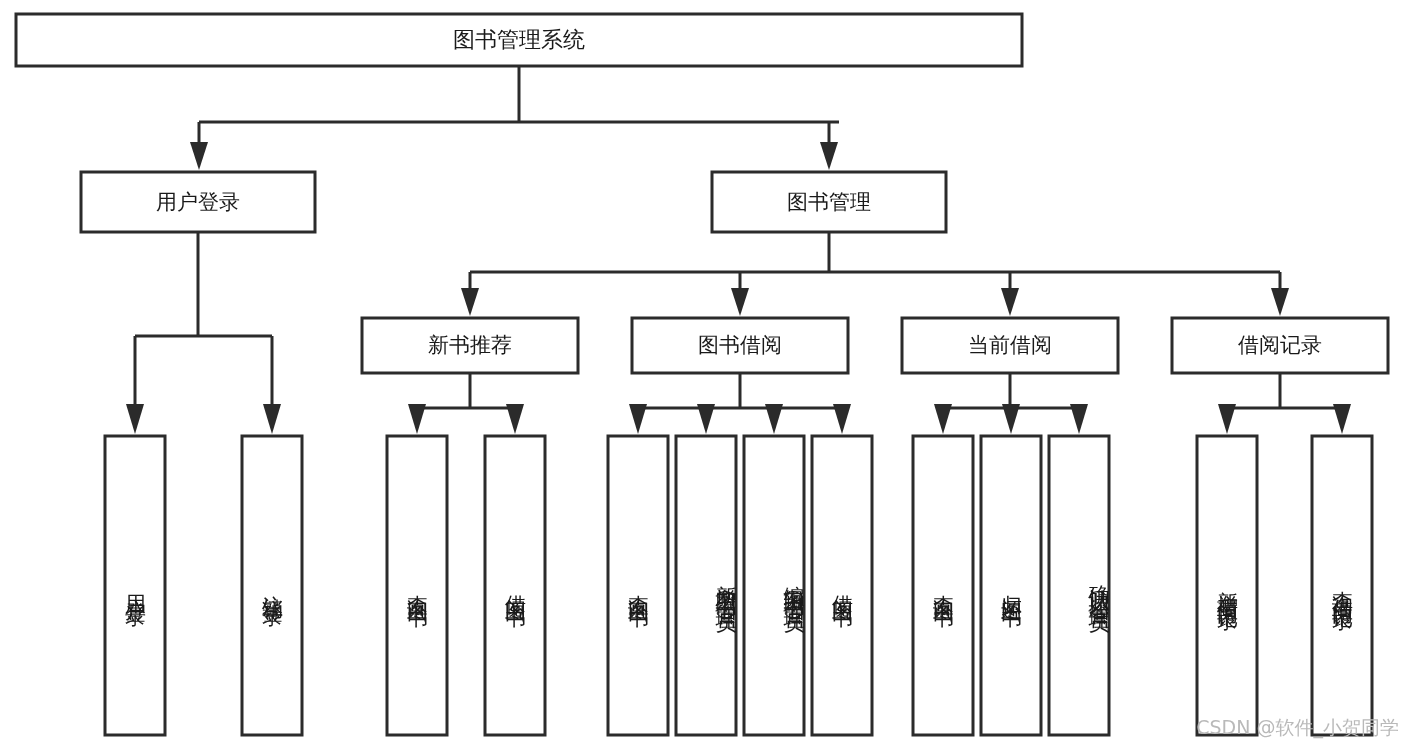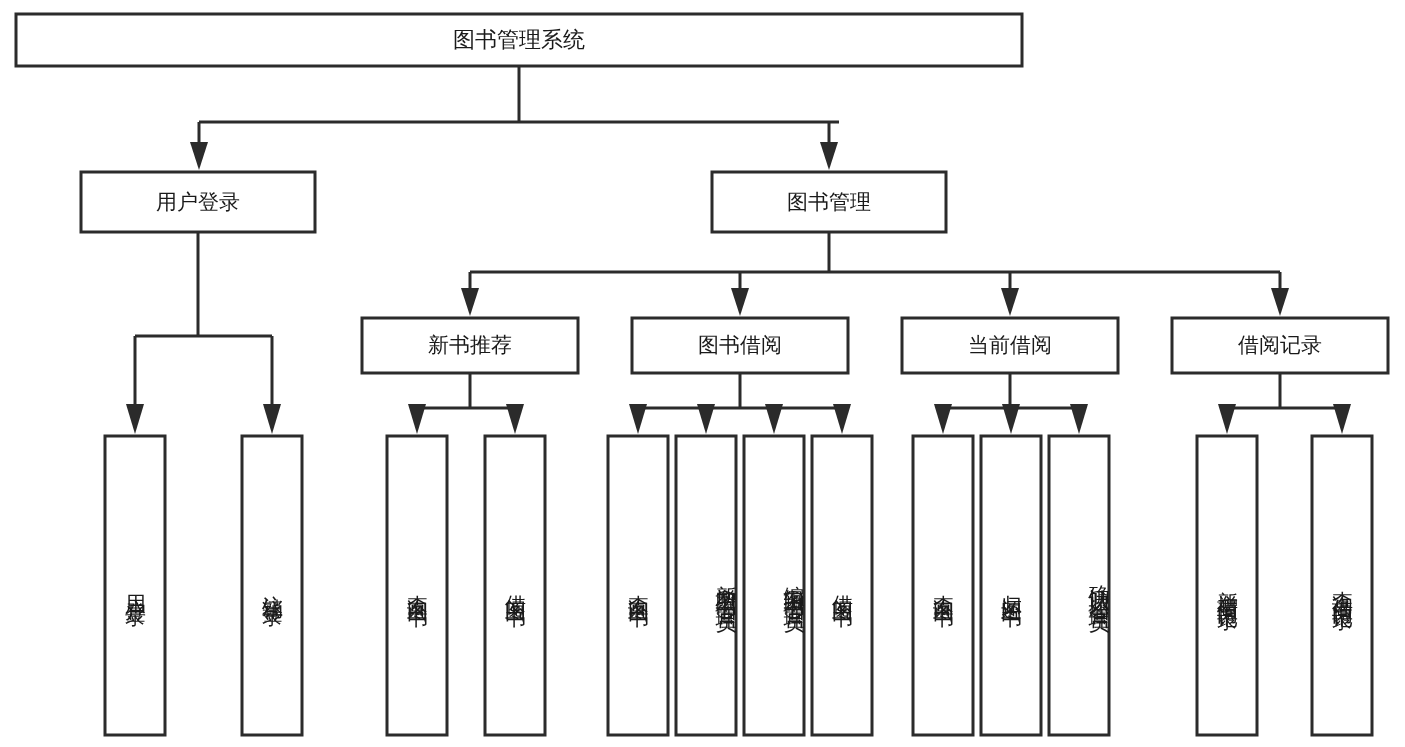--- a/index.html
+++ b/index.html
@@ -194,13 +194,14 @@
   <div class="leaf-label-v" style="left:608px; top:436px; width:60px; height:299px;">查询图书</div>
   <div class="leaf-label-v" style="left:676px; top:441px; width:60px; height:290px; align-items:flex-start;">新增图书（管理员）</div>
   <div class="leaf-label-v" style="left:744px; top:441px; width:60px; height:290px; align-items:flex-start;">编辑图书（管理员）</div>
   <div class="leaf-label-v" style="left:812px; top:436px; width:60px; height:299px;">借阅图书</div>
   <div class="leaf-label-v" style="left:913px; top:436px; width:60px; height:299px;">查询图书</div>
   <div class="leaf-label-v" style="left:981px; top:436px; width:60px; height:299px;">归还图书</div>
   <div class="leaf-label-v" style="left:1049px; top:441px; width:60px; height:290px; align-items:flex-start;">确认归还（管理员）</div>
   <div class="leaf-label-v" style="left:1197px; top:436px; width:60px; height:299px;">新增借阅记录</div>
   <div class="leaf-label-v" style="left:1312px; top:436px; width:60px; height:299px;">查询借阅记录</div>
 
+  <div class="watermark">CSDN @软件_小贺同学</div>
 </div>
 
 </body></html>

